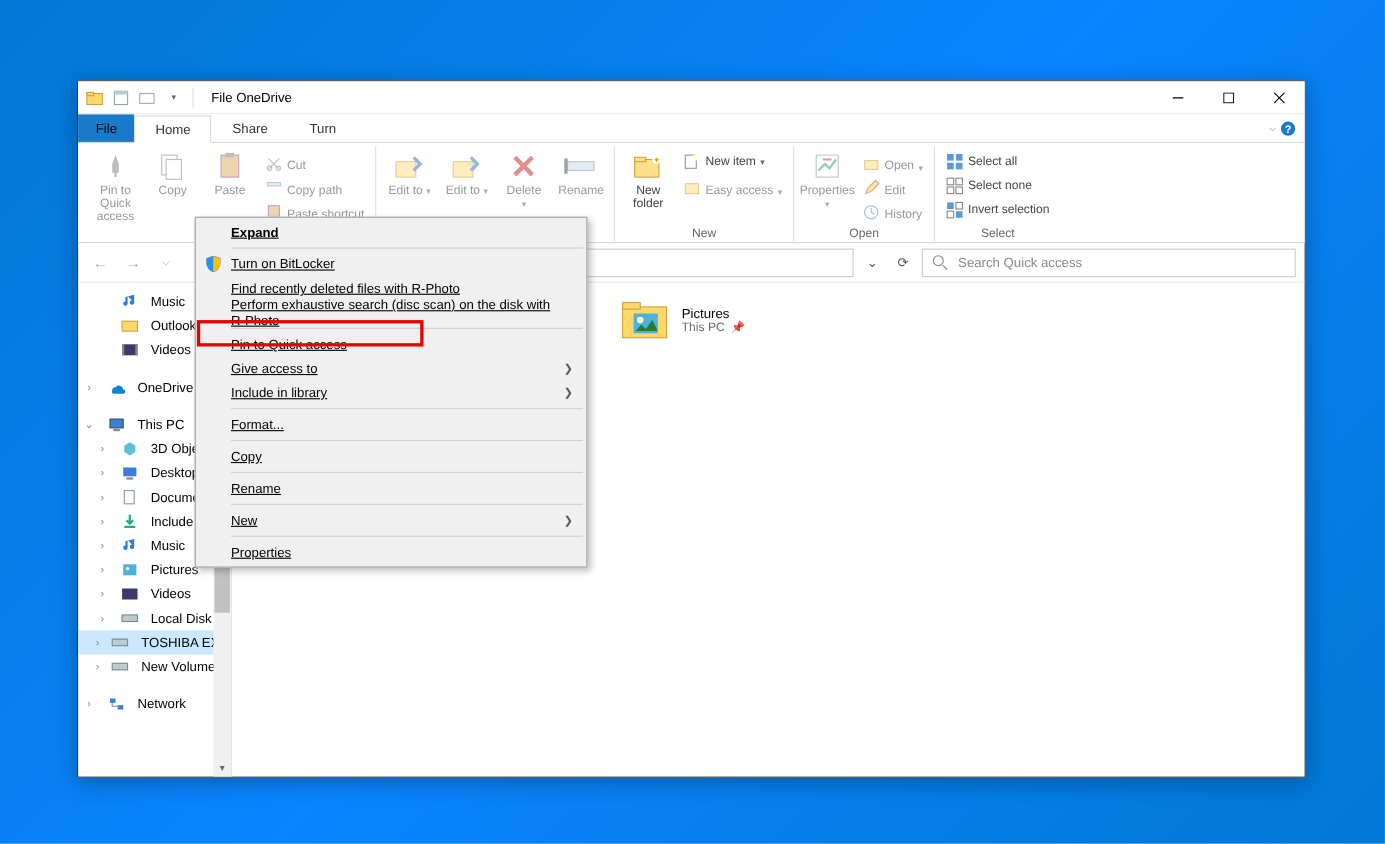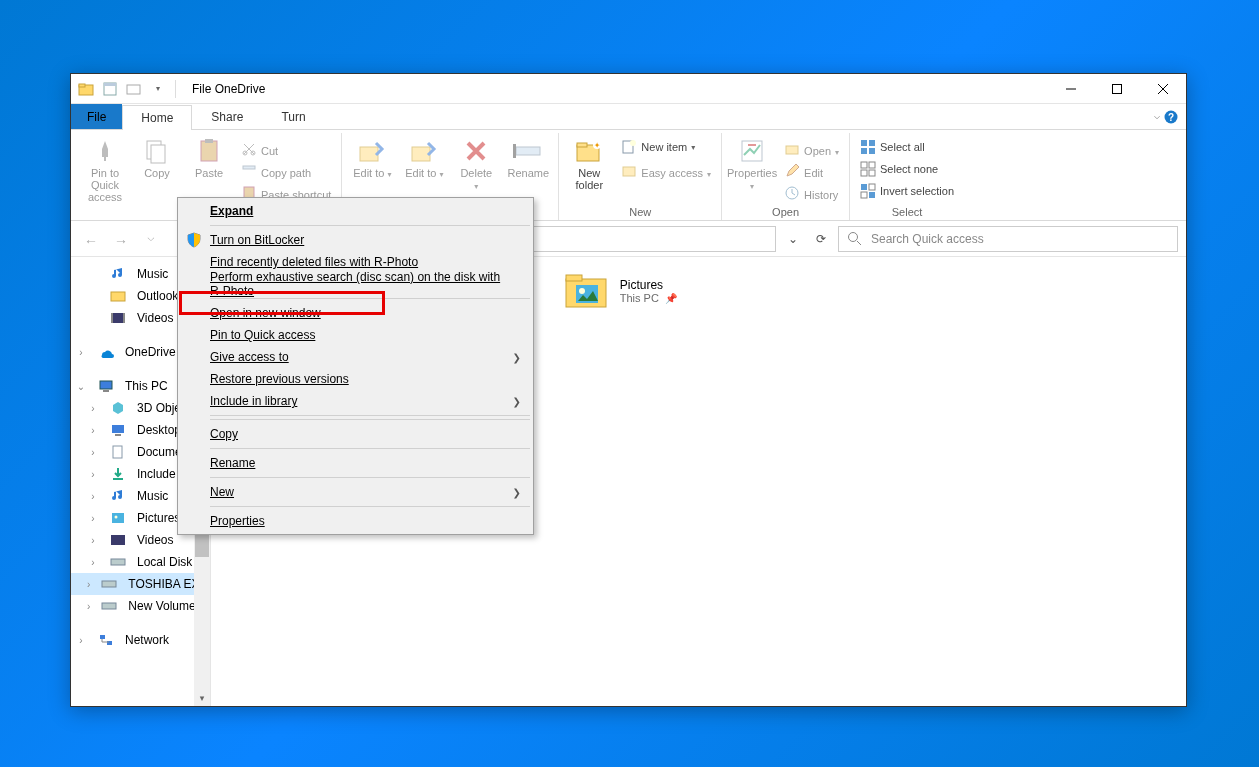--- a/index.html
+++ b/index.html
@@ -552,37 +552,34 @@
     <span>Turn on BitLocker</span>
   </div>
   <div class="ctx-item">
       <span>Find recently deleted files with R-Photo</span>
     </div>
   <div class="ctx-item">
       <span>Perform exhaustive search (disc scan) on the disk with R-Photo</span>
     </div>
   <div class="ctx-sep"></div>
   <div class="ctx-item">
-      <span>Open in new window</span>
-    </div>
-  <div class="ctx-item">
       <span>Pin to Quick access</span>
     </div>
   <div class="ctx-item">
       <span>Give access to</span>
       <span class="arrow">❯</span>
     </div>
   <div class="ctx-item">
-      <span>Restore previous versions</span>
-    </div>
-  <div class="ctx-item">
       <span>Include in library</span>
       <span class="arrow">❯</span>
     </div>
   <div class="ctx-sep"></div>
+  <div class="ctx-item">
+      <span>Format...</span>
+    </div>
   <div class="ctx-sep"></div>
   <div class="ctx-item">
       <span>Copy</span>
     </div>
   <div class="ctx-sep"></div>
   <div class="ctx-item">
       <span>Rename</span>
     </div>
   <div class="ctx-sep"></div>
   <div class="ctx-item">

